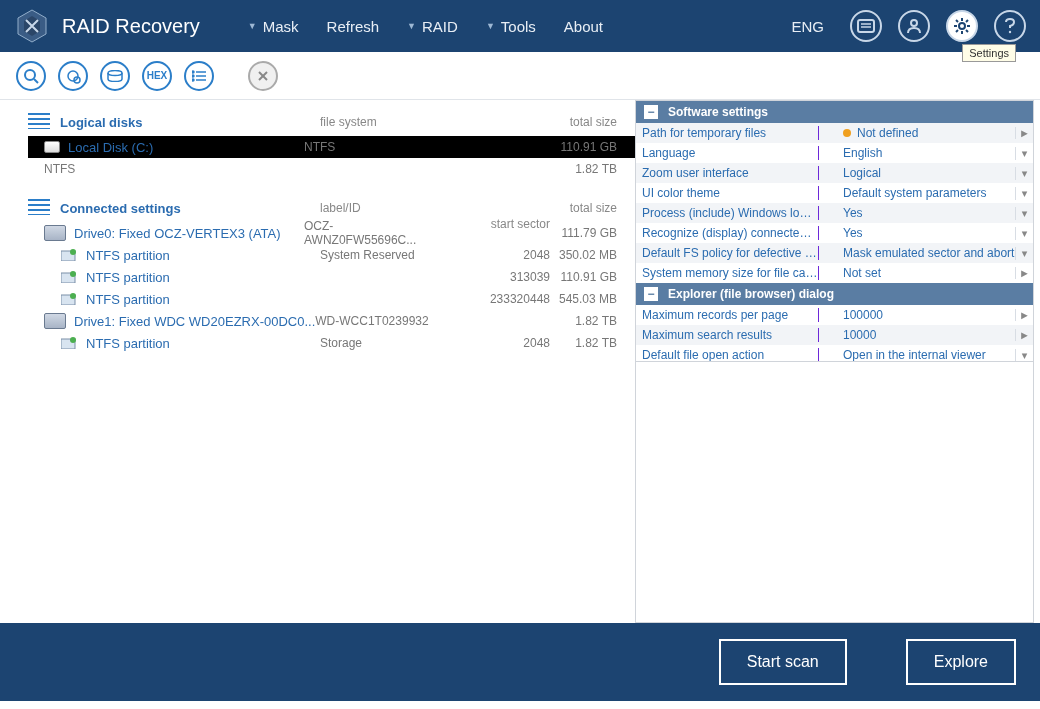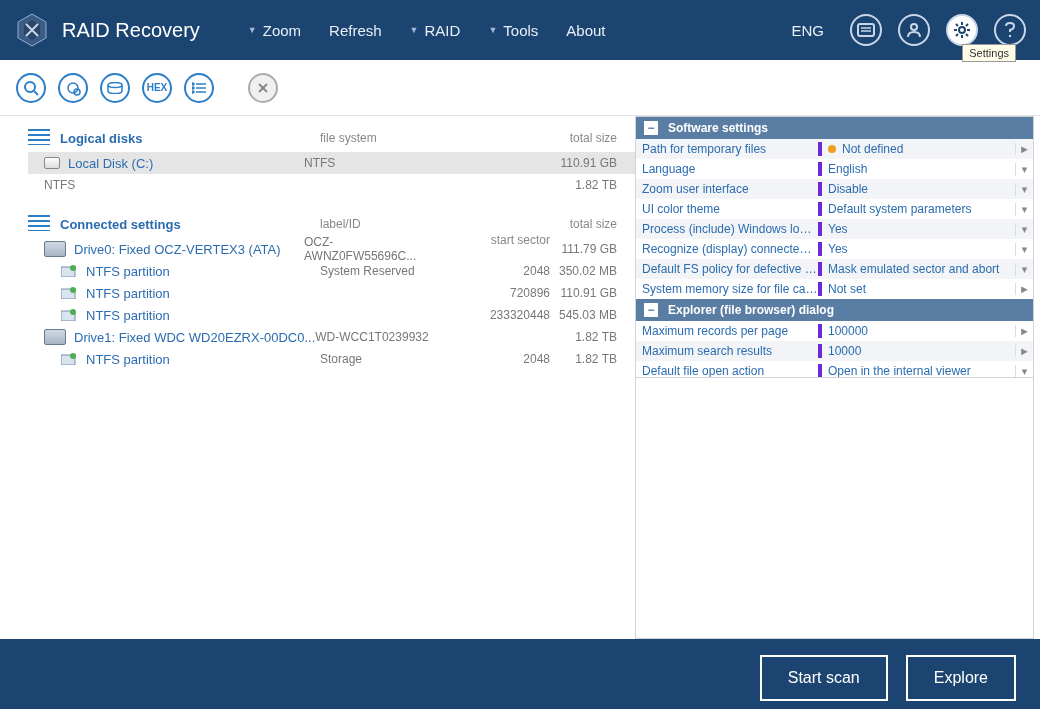--- a/index.html
+++ b/index.html
@@ -1,75 +1,75 @@
 <!DOCTYPE html>
 <html><head>
 <meta charset="utf-8">
 <style>
 * { margin: 0; padding: 0; box-sizing: border-box; }
 body { font-family: -apple-system, "Segoe UI", Arial, sans-serif; font-size: 13px; color: #2b6cb0; background: #fff; width: 1040px; height: 709px; overflow: hidden; position: relative; }
 
 
-.header { background: #1c4471; height: 60px; display: flex; align-items: center; padding: 0 14px; color: #fff; position: relative; }
+.header { background: #1c4471; height: 52px; display: flex; align-items: center; padding: 0 14px; color: #fff; position: relative; }
 .logo { display: flex; align-items: center; gap: 12px; }
 .logo-icon { width: 36px; height: 36px; }
 .logo-text { font-size: 20px; font-weight: 300; }
 .menu { display: flex; gap: 28px; margin-left: 48px; }
 .menu-item { color: #e8eef5; cursor: pointer; font-size: 15px; display: flex; align-items: center; position: relative; }
 .menu-caret { font-size: 9px; margin-right: 6px; color: #9db8d4; }
 .header-right { margin-left: auto; display: flex; align-items: center; gap: 16px; }
 .lang { color: #e8eef5; font-size: 15px; margin-right: 10px; }
 .hbtn { width: 32px; height: 32px; border: 2px solid #c8d7e8; border-radius: 50%; display: flex; align-items: center; justify-content: center; cursor: pointer; position: relative; }
 .hbtn.filled { background: #fff; }
 .tooltip { position: absolute; top: 44px; right: 24px; background: #fffde7; border: 1px solid #999; font-size: 11px; padding: 2px 6px; color: #333; z-index: 10; }
 
 
-.toolbar { height: 56px; display: flex; align-items: center; gap: 12px; padding: 0 16px; border-bottom: 1px solid #e0e4e9; }
+.toolbar { height: 48px; display: flex; align-items: center; gap: 12px; padding: 0 16px; border-bottom: 1px solid #e0e4e9; }
 .tbtn { width: 30px; height: 30px; border: 2px solid #2b7ec9; border-radius: 50%; display: flex; align-items: center; justify-content: center; cursor: pointer; }
 .tbtn.hex { font-size: 10px; font-weight: bold; color: #2b7ec9; }
 .tbtn.close { border-color: #aaa; background: #f0f0f0; }
 
 
 .main { display: flex; height: calc(100% - 52px - 56px - 78px); }
 .left-panel { flex: 0 0 635px; padding: 8px 0 0 28px; overflow: auto; }
 .right-panel { flex: 1; border-left: none; padding: 0; overflow: hidden; display: flex; flex-direction: column; }
 
 
 .section-hdr { display: flex; align-items: center; height: 28px; font-weight: bold; color: #2b6cb0; }
 .section-hdr .col-fs, .section-hdr .col-3 { font-weight: normal; font-size: 12px; color: #888; }
 .section-hdr-icon { margin-right: 10px; }
 .col-name { flex: 0 0 260px; display: flex; align-items: center; gap: 8px; }
 .col-fs { flex: 0 0 120px; text-align: left; }
 .col-3 { flex: 0 0 110px; text-align: right; }
 .col-size { flex: 1; text-align: right; padding-right: 18px; }
 .row { display: flex; align-items: center; height: 22px; font-size: 13px; color: #2b6cb0; cursor: pointer; }
-.row.selected { background: #e5e5e5; }
+.row.selected { background: #000000; }
 .row .col-fs, .row .col-3, .row .col-size { color: #777; font-size: 12px; }
 .indent1 { padding-left: 16px; }
 .indent2 { padding-left: 32px; }
 .disk-icon { width: 16px; height: 12px; border: 1px solid #888; border-radius: 2px; display: inline-block; background: linear-gradient(#fff, #ddd); }
 .disk-iconk { width: 18px; height: 14px; display:inline-flex; align-items:center; justify-content:center; font-size:11px; }
 .spacer { height: 14px; }
 
 
 .settings-group-hdr { background: #5a7da3; color: #fff; font-weight: bold; height: 22px; display: flex; align-items: center; padding: 0 8px; font-size: 12px; }
 .settings-group-hdr .collapse-btn { background: #fff; color: #5a7da3; width: 14px; height: 14px; display: inline-flex; align-items: center; justify-content: center; margin-right: 10px; font-weight: bold; line-height: 1; cursor: pointer; }
 .srow { display: flex; height: 20px; align-items: center; font-size: 12px; }
 .srow:nth-child(even) { background: #f2f4f7; }
 .srow:nth-child(odd) { background: #fff; }
 .sname { flex: 0 0 182px; padding-left: 6px; color: #2b6cb0; white-space: nowrap; overflow: hidden; text-overflow: ellipsis; }
-.svalue { flex: 1; padding-left: 6px; color: #2b6cb0; border-left: 4px solid #6d28d9; display: flex; align-items: center; white-space: nowrap; overflow: hidden; }
+.svalue { flex: 1; padding-left: 24px; color: #2b6cb0; border-left: 1px solid #6d28d9; display: flex; align-items: center; white-space: nowrap; overflow: hidden; }
 .sarrow { width: 18px; text-align: center; color: #888; font-size: 11px; border-left: 1px solid #d8dde4; }
 .dot-orange { width: 8px; height: 8px; background: #f0a020; border-radius: 50%; margin-right: 6px; display: inline-block; }
 .settings-body { overflow-y: auto; flex: 1; border: 1px solid #d0d4da; margin-right: 6px;}
 .blank-area { flex:1; background:#fff; border:1px solid #d0d4da; border-top:none; margin-right:6px; }
 
 
 .footer { background: #1c4471; height: 78px; display: flex; align-items: center; justify-content: flex-end; padding: 0 24px; gap: 18px; }
-.footer-btn { border: 2px solid #fff; color: #fff; background: transparent; padding: 12px 26px; font-size: 16px; cursor: pointer; }
+.footer-btn { border: 2px solid #fff; color: #fff; background: transparent; padding: 12px 26px; font-size: 16px; cursor: pointer; margin-left: 41px; }
 
 .stripes-icon { width:22px; height:16px; display:inline-block; background: repeating-linear-gradient(#2b7ec9 0, #2b7ec9 2px, transparent 2px, transparent 5px); }
 .big-disk-icon { width:22px; height:16px; display:inline-block; background: linear-gradient(#d0d8e4,#a8b4c6); border:1px solid #6a7a90; border-radius:2px; }
 
 svg { display: block; }
 </style>
 </head>
 <body>
 
 <div class="header">
@@ -77,21 +77,21 @@
     <svg class="logo-icon" viewBox="0 0 36 36">
       <polygon points="18,2 32,10 32,26 18,34 4,26 4,10" fill="#3a5c85" stroke="#92aecb" stroke-width="1"></polygon>
       <polygon points="18,8 26,13 26,23 18,28 10,23 10,13" fill="#2b4668"></polygon>
       <path d="M12 24 L24 12 M12 12 L24 24" stroke="#c8d7e8" stroke-width="2" fill="none"></path>
     </svg>
     <span class="logo-text">RAID Recovery</span>
   </div>
   <div class="menu" id="main-menu">
       <span class="menu-item">
         <span class="menu-caret">▼</span>
-        <span>Zoom</span>
+        <span>Mask</span>
       </span>
       <span class="menu-item">
         <span>Refresh</span>
       </span>
       <span class="menu-item">
         <span class="menu-caret">▼</span>
         <span>RAID</span>
       </span>
       <span class="menu-item">
         <span class="menu-caret">▼</span>
@@ -240,21 +240,21 @@
         <span class="col-name">
           <span class="disk-iconk">
             <svg width="16" height="12" viewBox="0 0 16 12">
               <rect x="0" y="2" width="14" height="10" fill="#d8e4f0" stroke="#7a8fa8"></rect>
               <circle cx="12" cy="3" r="3" fill="#4caf50"></circle>
             </svg>
           </span>
           <span>NTFS partition</span>
         </span>
         <span class="col-fs"></span>
-        <span class="col-3">720896</span>
+        <span class="col-3">313039</span>
         <span class="col-size">110.91 GB</span>
       </div>
       <div class="row indent2">
         <span class="col-name">
           <span class="disk-iconk">
             <svg width="16" height="12" viewBox="0 0 16 12">
               <rect x="0" y="2" width="14" height="10" fill="#d8e4f0" stroke="#7a8fa8"></rect>
               <circle cx="12" cy="3" r="3" fill="#4caf50"></circle>
             </svg>
           </span>
@@ -305,21 +305,21 @@
         <div class="srow">
           <span class="sname">Language</span>
           <span class="svalue">
             <span>English</span>
           </span>
           <span class="sarrow">▾</span>
         </div>
         <div class="srow">
           <span class="sname">Zoom user interface</span>
           <span class="svalue">
-            <span>Disable</span>
+            <span>Logical</span>
           </span>
           <span class="sarrow">▾</span>
         </div>
         <div class="srow">
           <span class="sname">UI color theme</span>
           <span class="svalue">
             <span>Default system parameters</span>
           </span>
           <span class="sarrow">▾</span>
         </div>

